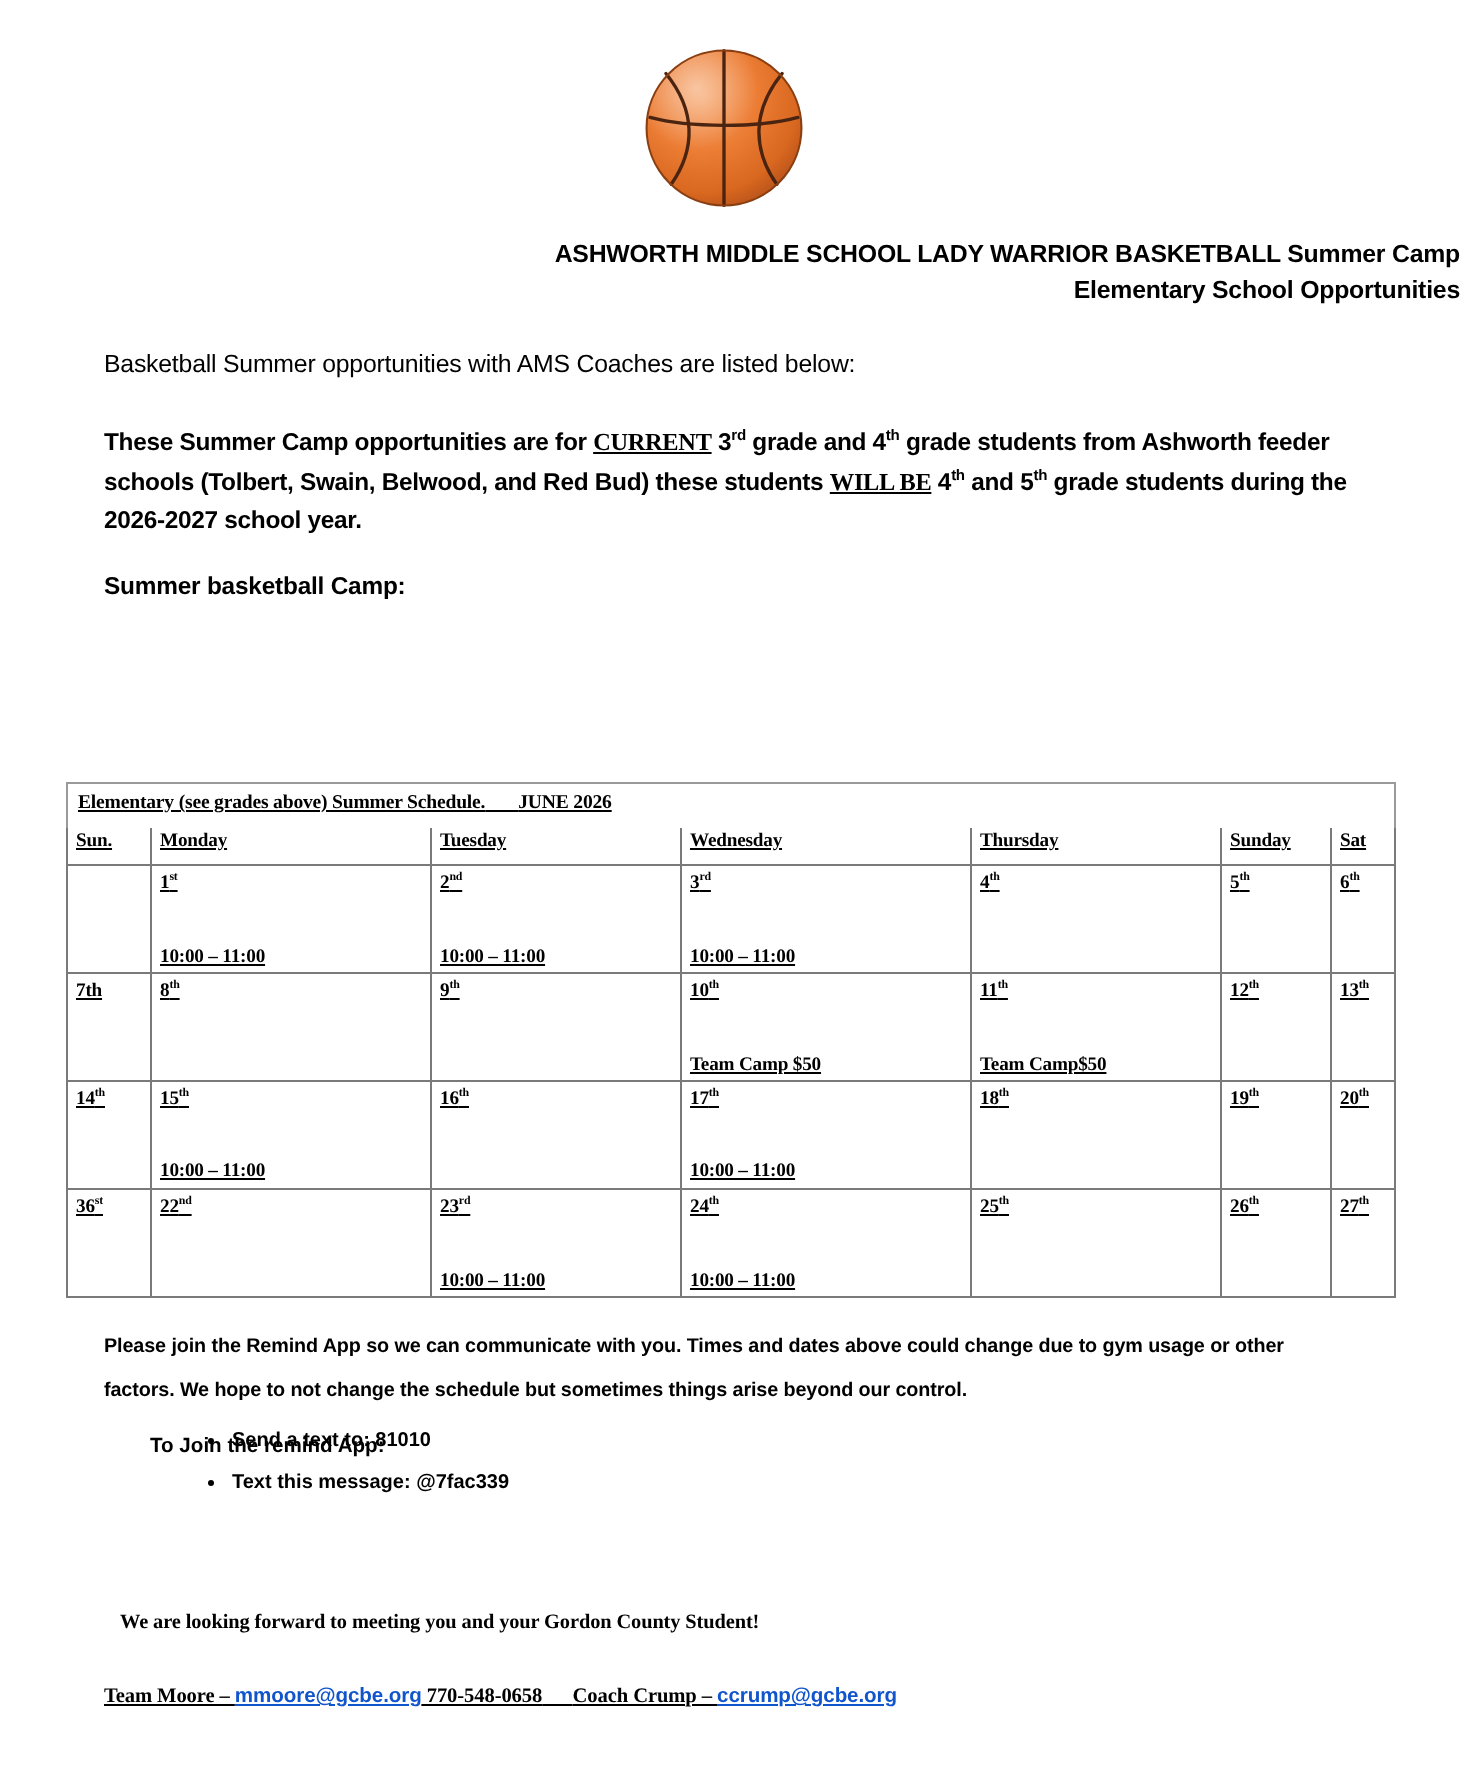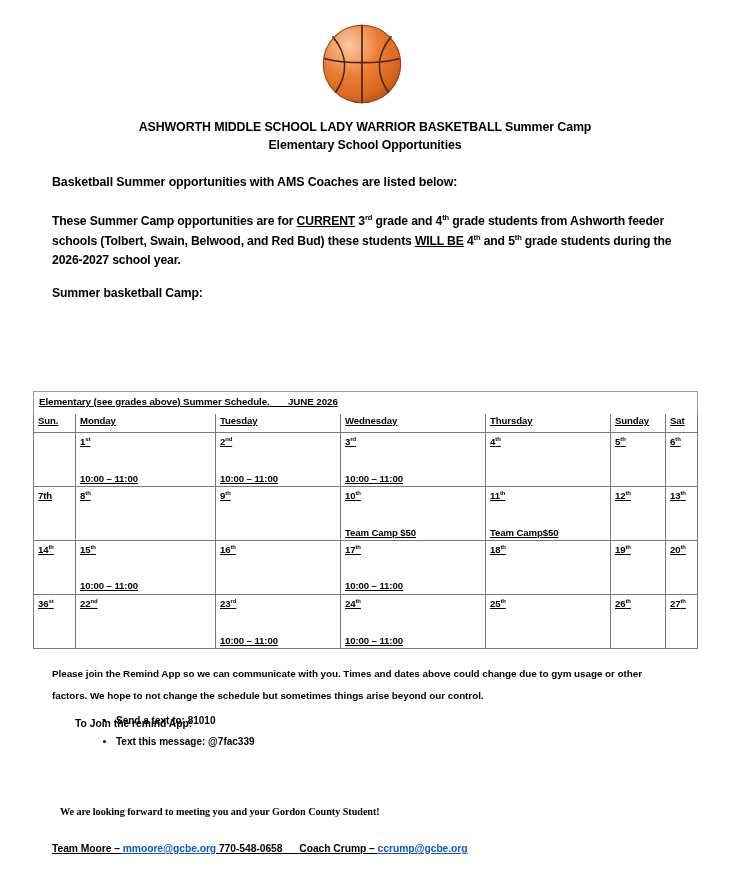--- a/index.html
+++ b/index.html
@@ -35,31 +35,31 @@
     left: 0; top: 0;
     width: 88px; height: 88px;
   }
 
   
   .title-block {
     position: absolute;
     left: 0;
     top: 118px;
     width: 730px;
-    text-align: center;
+    text-align: right;
     font-weight: bold;
     font-size: 12.4px;
     line-height: 18px;
     letter-spacing: -0.1px;
   }
   .lead {
     position: absolute;
     left: 52px;
     top: 175px;
-    font-weight: bold;
+    font-weight: normal;
     font-size: 12.4px;
     letter-spacing: -0.1px;
     text-align: right;
   }
 
   .para {
     position: absolute;
     left: 52px;
     width: 625px;
     font-weight: bold;
@@ -86,21 +86,21 @@
     margin: 0;
     padding: 0 0 0 30px;
     font-weight: bold;
     font-size: 12.2px;
     line-height: 19.5px;
     letter-spacing: -0.15px;
   }
   .bullets li { margin: 0; padding: 0; }
   .bullets li::marker { font-size: 13px; }
 
-  u, .u { text-decoration: underline; }
+  u, .u { text-decoration: underline; font-family: Liberation Serif, serif; }
   sup { font-size: 0.62em; vertical-align: super; line-height: 0; }
 
   
   .sched {
     position: absolute;
     left: 33px;
     top: 391px;
     width: 664px;
     border-collapse: collapse;
     table-layout: fixed;

